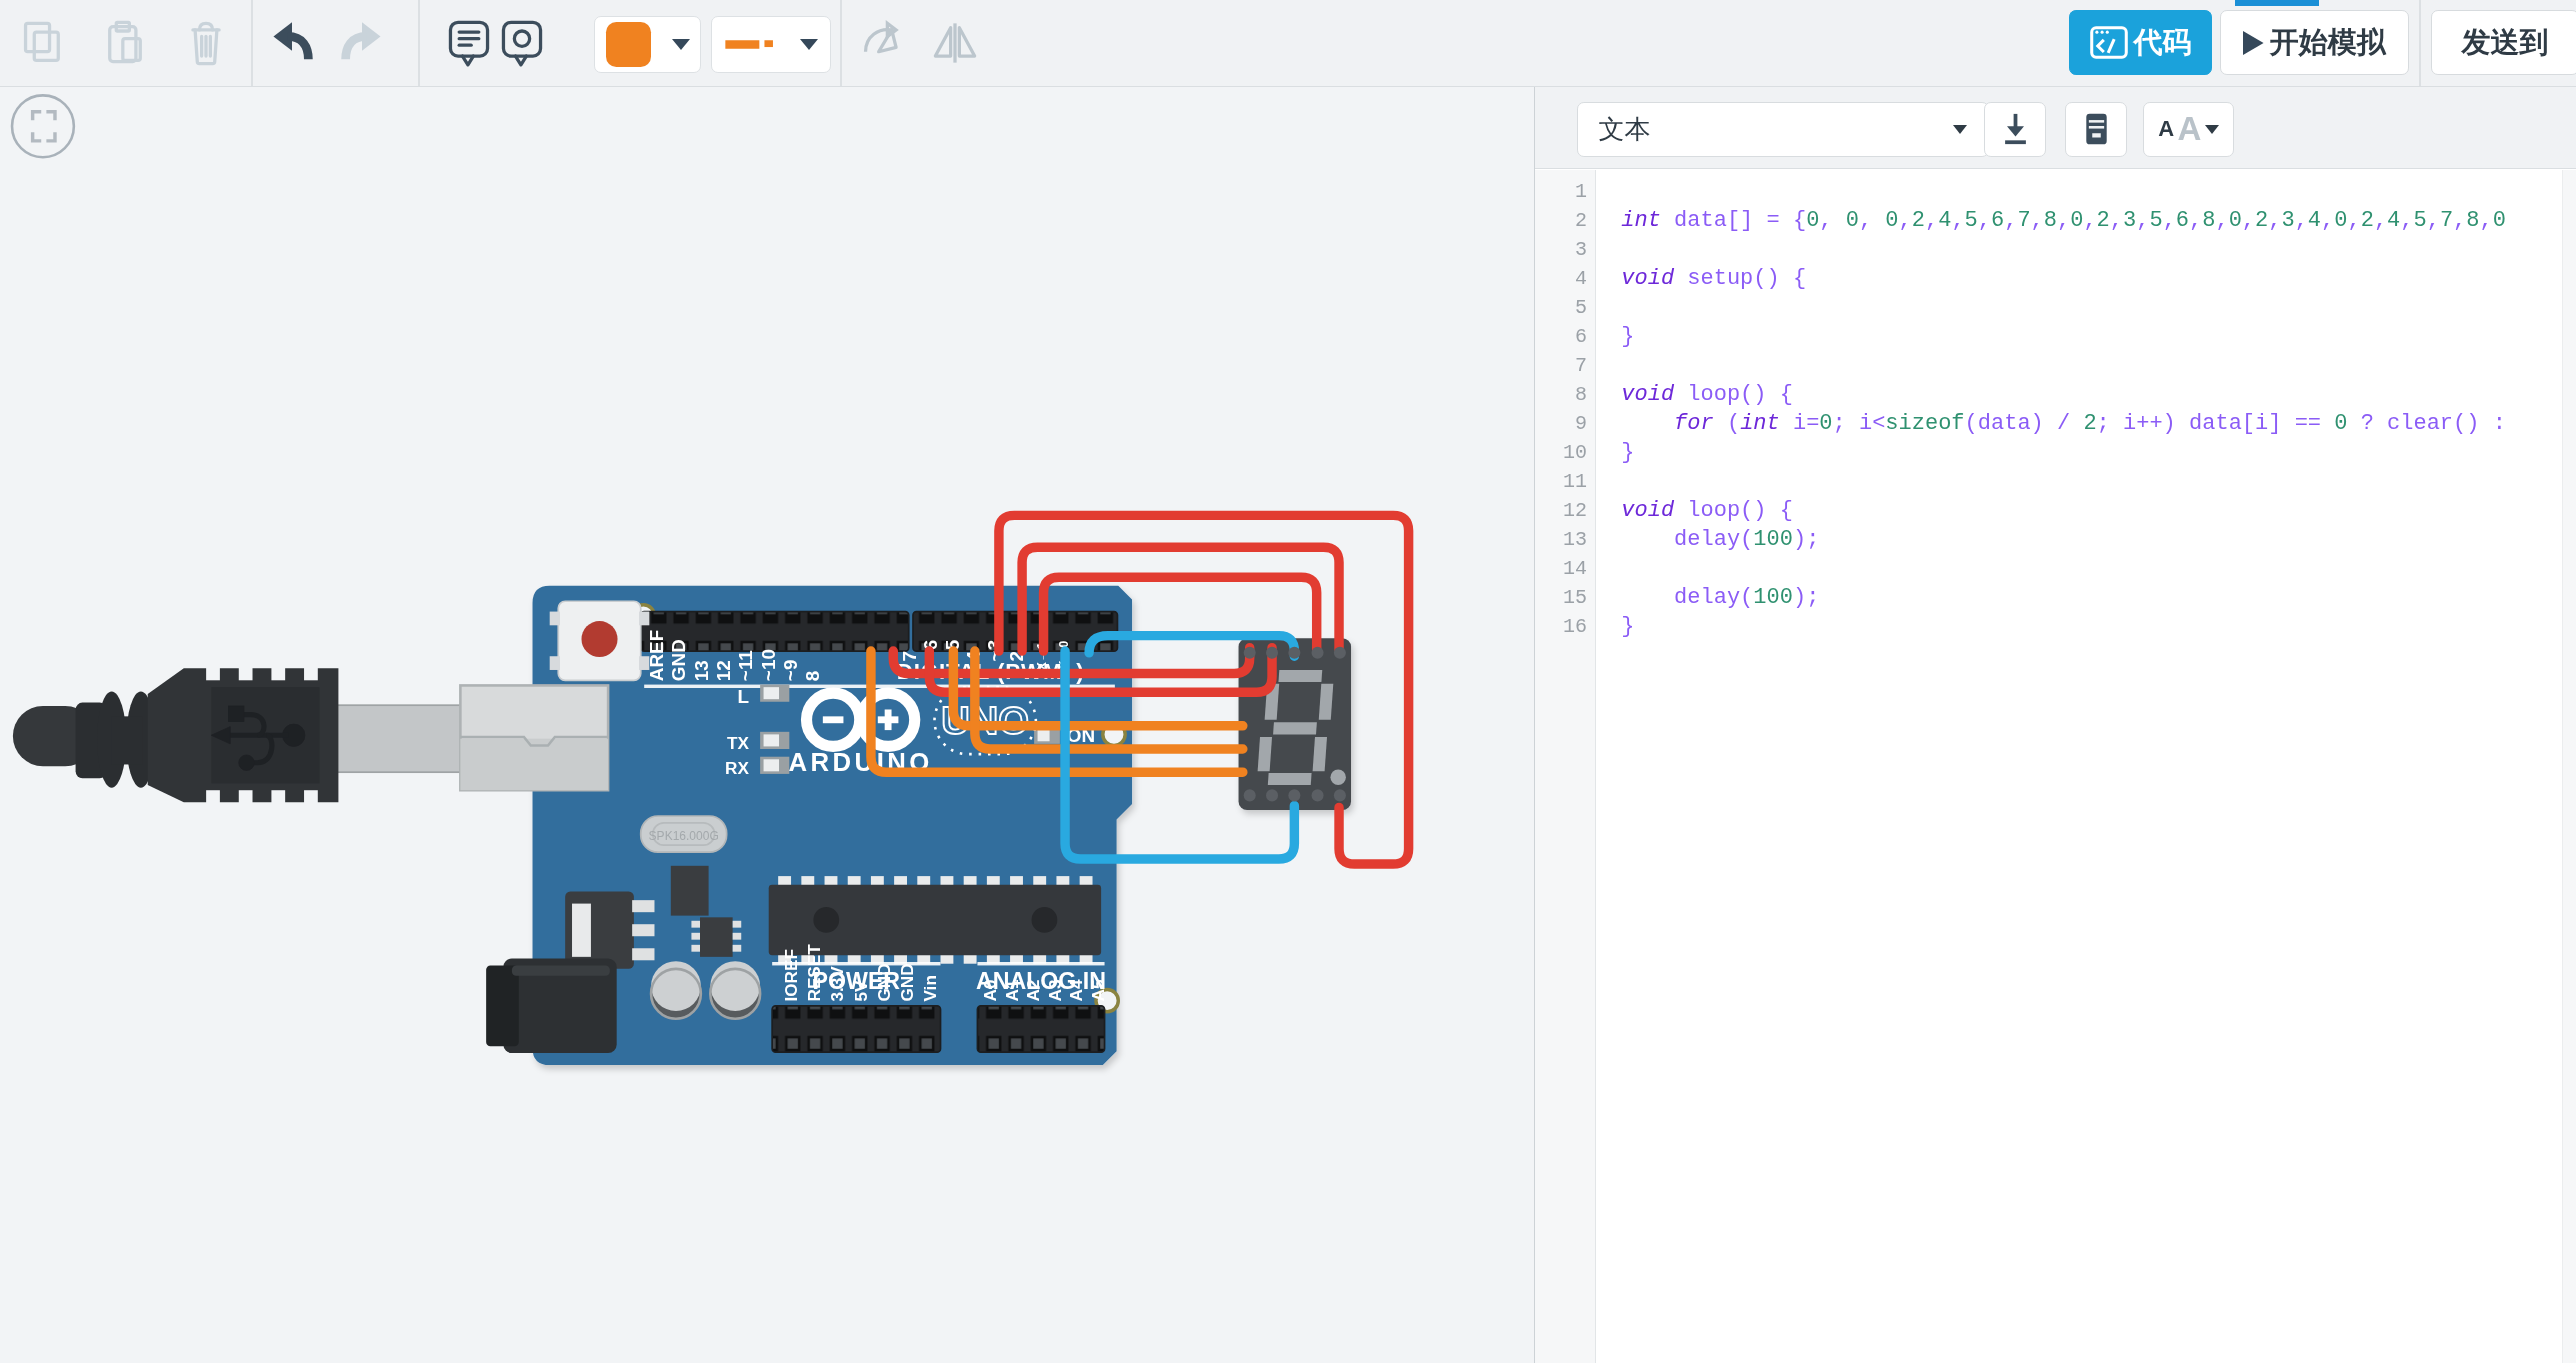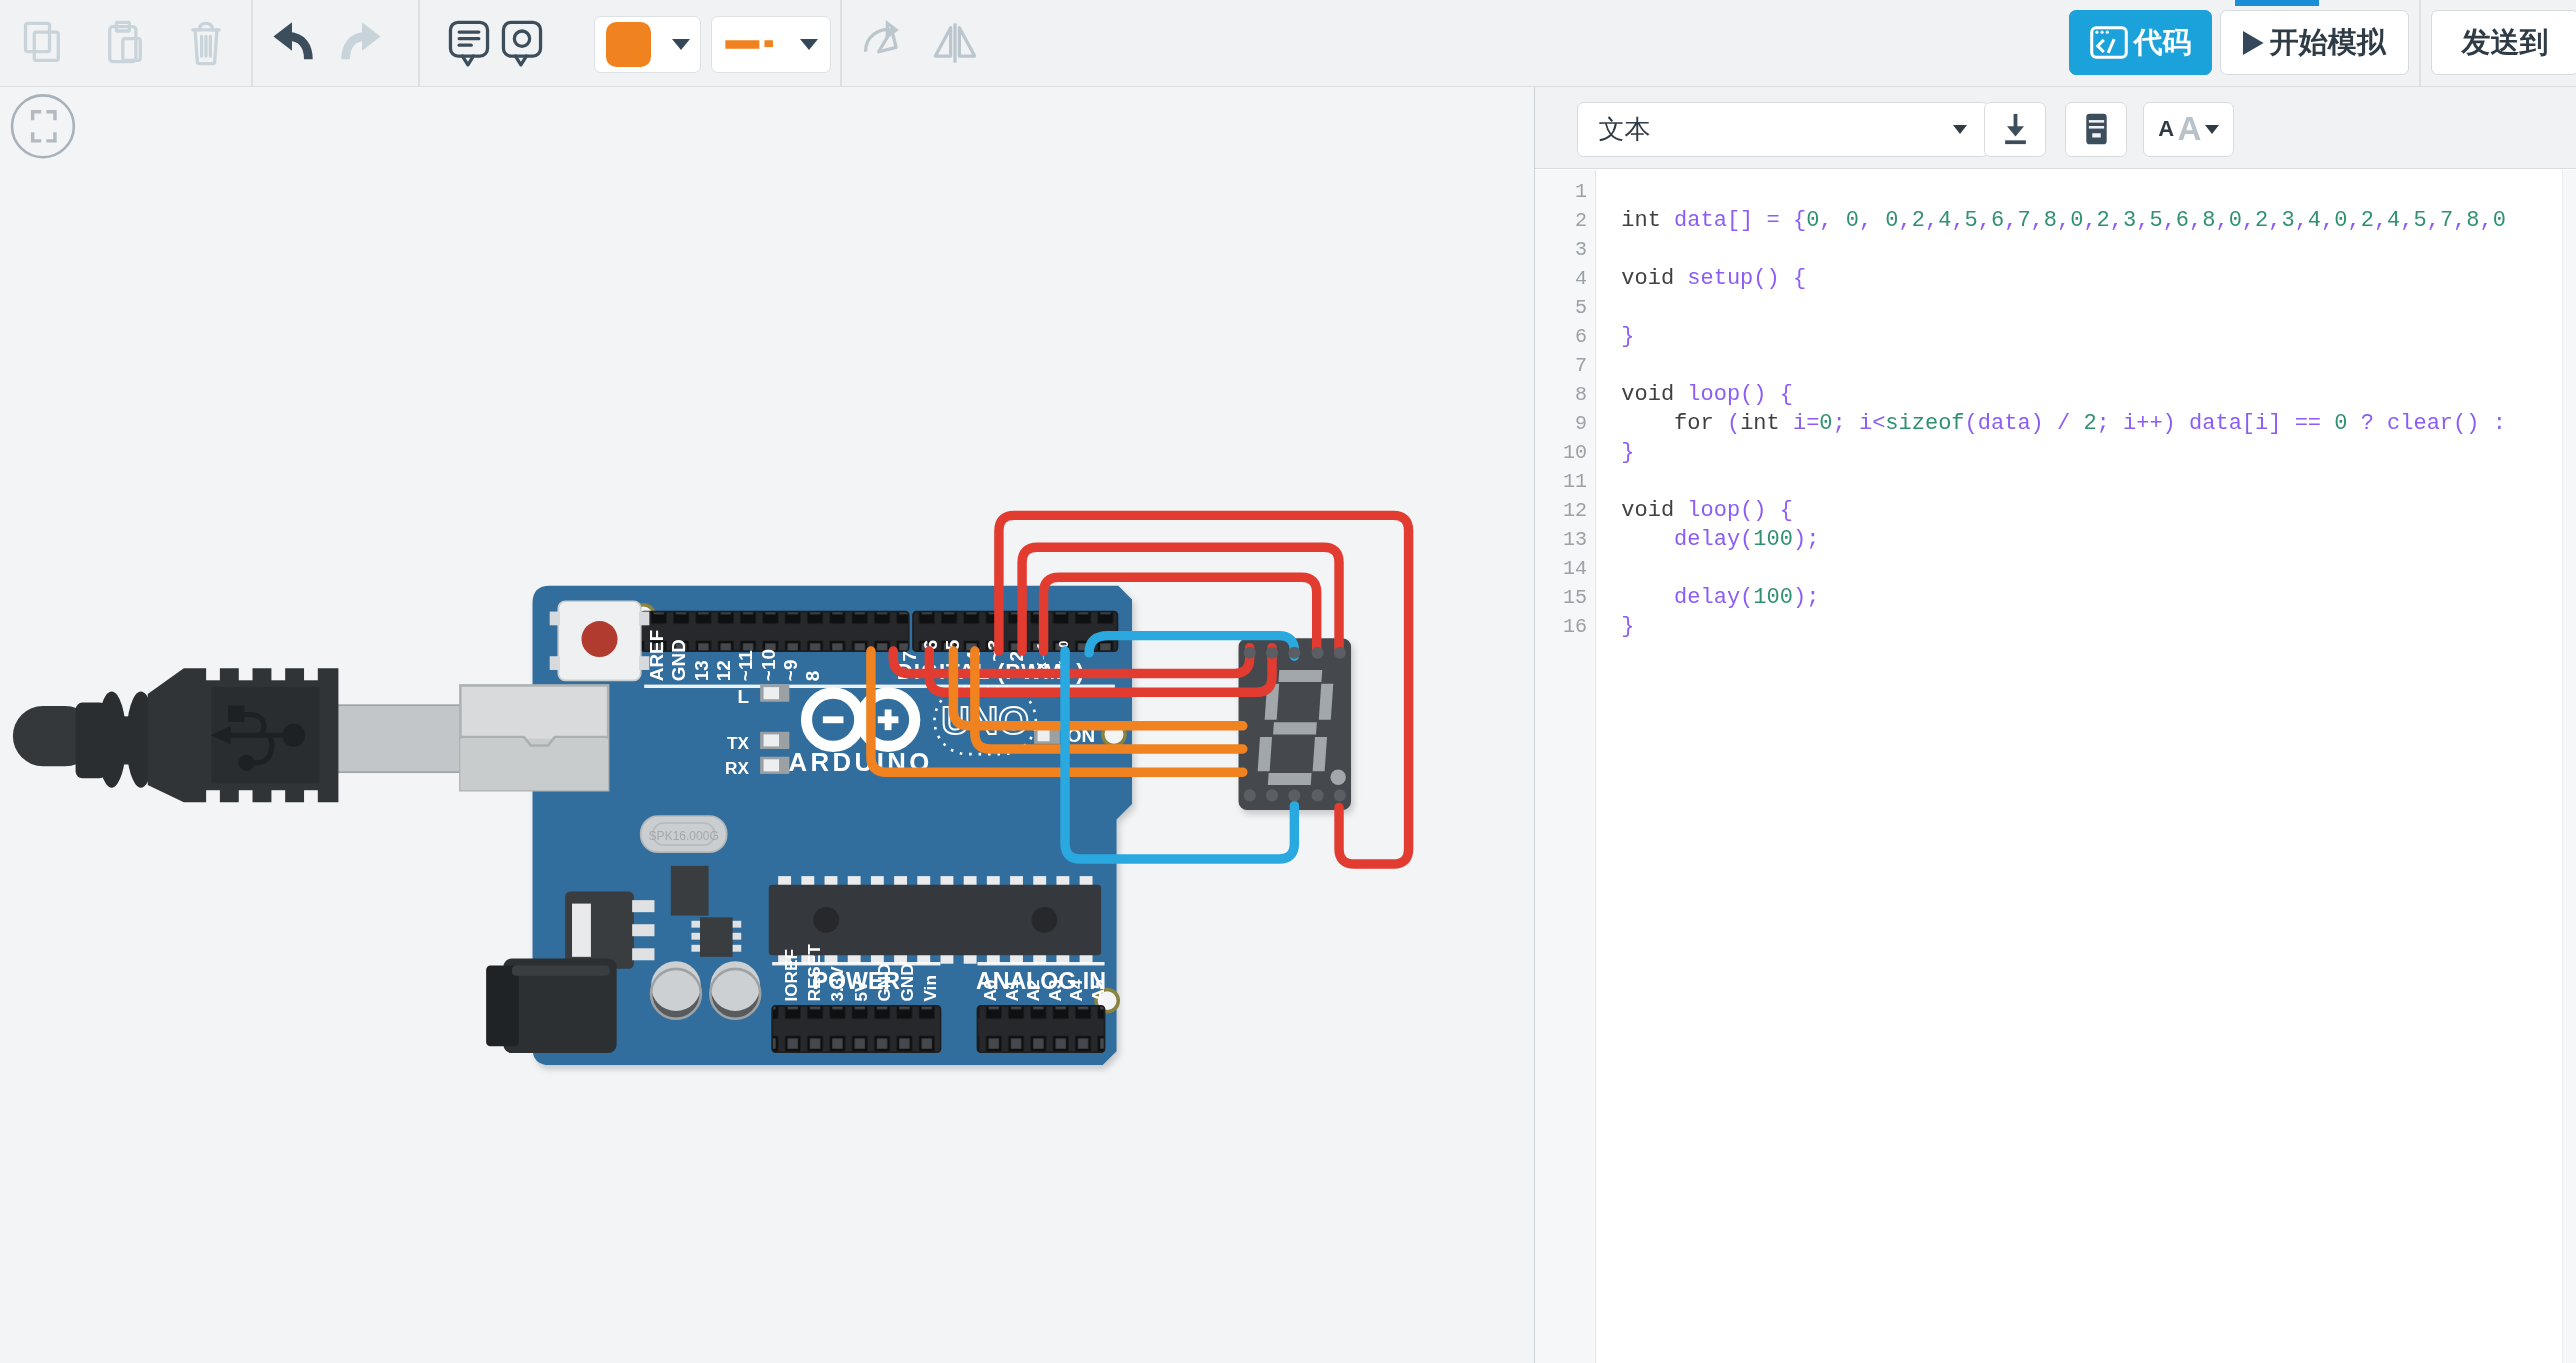--- a/index.html
+++ b/index.html
@@ -31,21 +31,21 @@
   
   #code-body{position:absolute;left:0;top:170px;width:100%;height:1194px;background:#fff;overflow:hidden;}
   #gutter-bg{position:absolute;left:0;top:0;width:60px;height:100%;background:#f6f7f8;border-right:0.9px solid #e2e5e7;}
   #vscroll{position:absolute;right:0;top:0;width:13.7px;height:100%;background:#f6f7f8;border-left:0.9px solid #ebedee;}
   #code-lines{position:absolute;left:0;top:6.9px;width:1116px;}
   .code-row{display:flex;height:29px;line-height:29px;white-space:pre;}
   .ln{display:inline-block;width:52px;text-align:right;padding-right:10.3px;color:#9ba1a7;
       font-family:"Liberation Mono","DejaVu Sans Mono",monospace;font-size:20px;flex:none;}
   .code{font-family:"Liberation Mono","DejaVu Sans Mono",monospace;font-size:22px;color:#383a3c;padding-left:24px;}
   .tok-com{color:#a9661c;}
-  .tok-kw{color:#404040;}
+  .tok-kw{color:#6d28d9;font-style:italic;}
   .tok-num{color:#2f9170;}
   .tok-pl{color:#8b5cf6;}
   
   .bd-label{fill:#fff;font-weight:bold;font-family:"Liberation Sans","DejaVu Sans",sans-serif;}
   .icon-stroke{stroke:#3c4d5c;fill:none;stroke-width:3;stroke-linecap:round;stroke-linejoin:round;}
   .icon-stroke-dis{stroke:#c9d3da;fill:none;stroke-width:3;stroke-linecap:round;stroke-linejoin:round;}
 </style>
 </head>
 <body>
 

